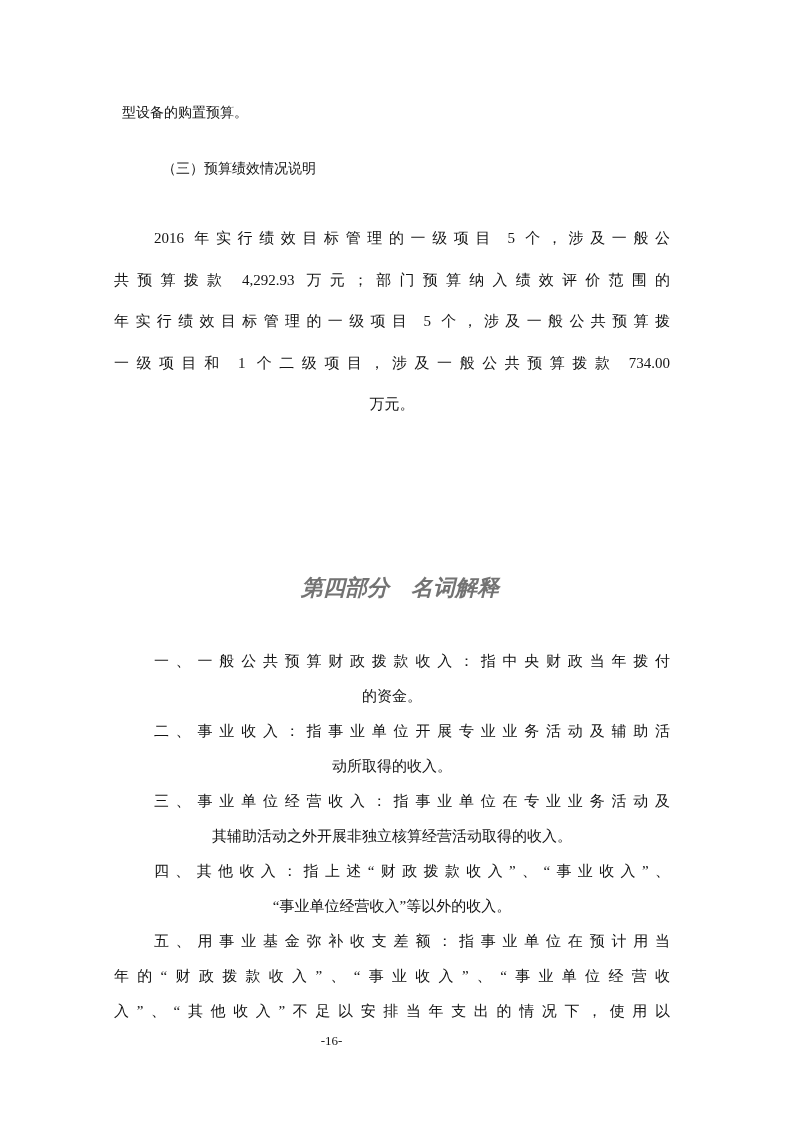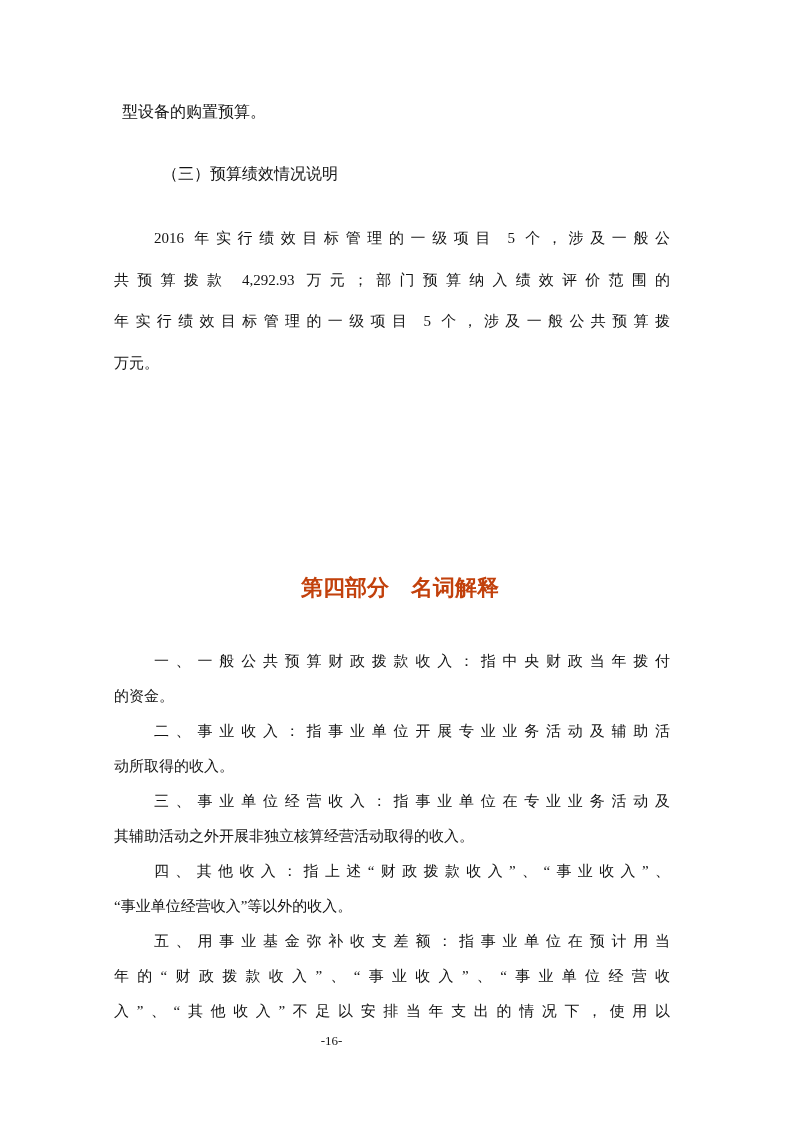--- a/index.html
+++ b/index.html
@@ -9,53 +9,53 @@
     height: 1131px;
     background: #ffffff;
     font-family: "Liberation Serif", "DejaVu Serif", serif;
     color: #141414;
     overflow: hidden;
   }
   .textline {
     position: absolute;
     left: 122px;
     width: 556px;
-    font-size: 16px;
+    font-size: 14px;
     line-height: 24px;
     white-space: nowrap;
-    font-family: Liberation Mono, monospace;
   }
   .intro-line { top: 101px; }
-  .sub-heading { top: 163px; text-indent: 40px; }
+  .sub-heading { top: 157px; text-indent: 40px; }
   .para {
     position: absolute;
     left: 114px;
     width: 556px;
     font-size: 15px;
   }
   .para1 { top: 218px; line-height: 41.5px; }
   .defs  { top: 644px; line-height: 35px; }
-  .bline { width: 556px; }
+  .bline { width: 556px; text-align: center; }
   .indent { text-indent: 40px; }
   .just {
     text-align: justify;
     text-align-last: justify;
   }
   .section-heading {
     position: absolute;
     top: 574px;
     left: 0;
     width: 800px;
     margin: 0;
     text-align: center;
     font-family: "Liberation Sans", "DejaVu Sans", sans-serif;
     font-size: 22px;
     font-weight: bold;
-    color: #c2410c;
+    color: #737373;
     line-height: 28px;
+    font-style: italic;
   }
   .page-number {
     position: absolute;
     top: 1033px;
     left: 0;
     width: 663px;
     text-align: center;
     font-size: 13px;
     line-height: 16px;
     color: #141414;
@@ -67,20 +67,21 @@
 <div class="page">
 
   <div class="textline intro-line">型设备的购置预算。</div>
 
   <div class="textline sub-heading">（三）预算绩效情况说明</div>
 
   <div class="para para1">
     <div class="bline indent just">2016 年实行绩效目标管理的一级项目 5 个，涉及一般公</div>
     <div class="bline just">共预算拨款 4,292.93 万元；部门预算纳入绩效评价范围的</div>
     <div class="bline just">年实行绩效目标管理的一级项目 5 个，涉及一般公共预算拨</div>
+    <div class="bline just">一级项目和 1 个二级项目，涉及一般公共预算拨款 734.00</div>
     <div class="bline">万元。</div>
   </div>
 
   <h2 class="section-heading">第四部分　名词解释</h2>
 
   <div class="para defs">
     <div class="bline indent just">一、一般公共预算财政拨款收入：指中央财政当年拨付</div>
     <div class="bline">的资金。</div>
     <div class="bline indent just">二、事业收入：指事业单位开展专业业务活动及辅助活</div>
     <div class="bline">动所取得的收入。</div>

